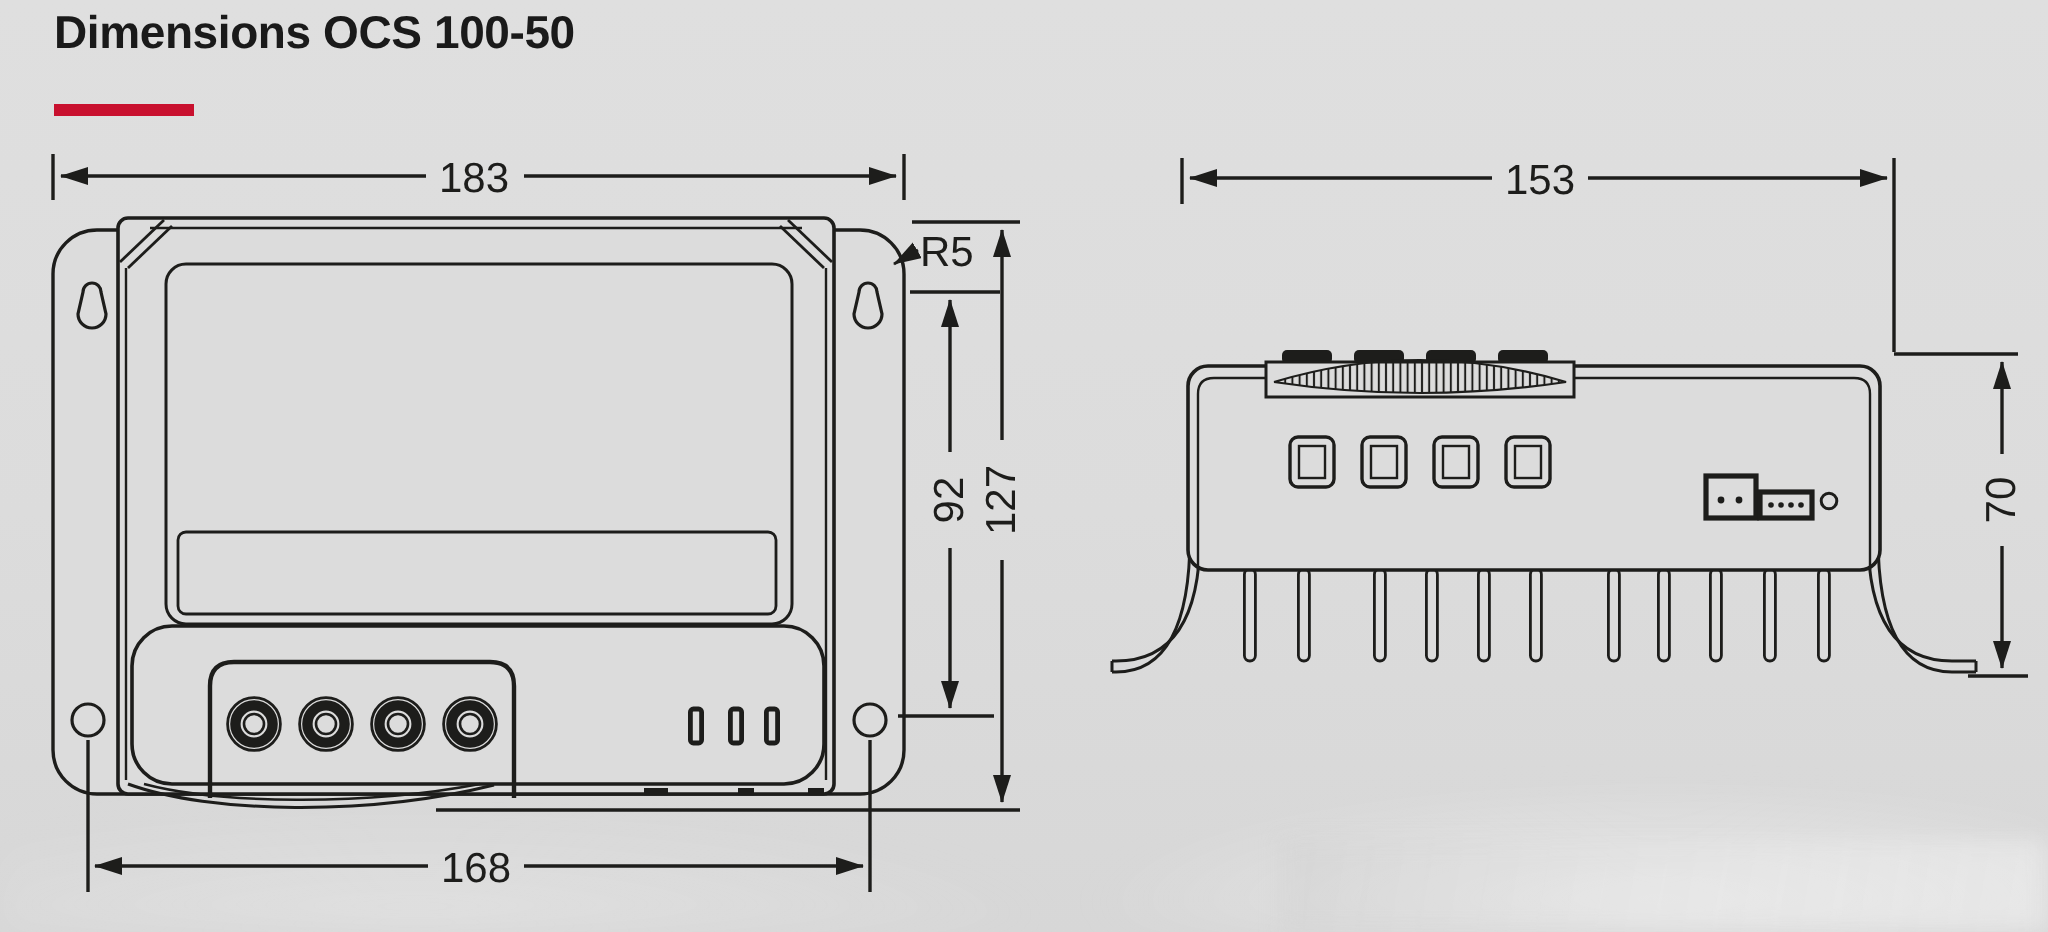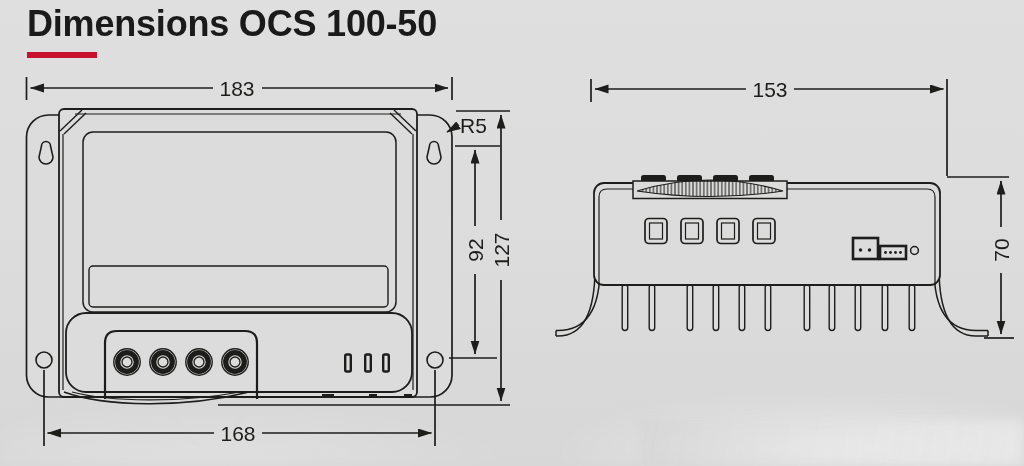--- a/index.html
+++ b/index.html
@@ -1,19 +1,19 @@
 <!DOCTYPE html>
 <html><head>
 <meta charset="utf-8">
 <style>
   html,body{margin:0;padding:0;}
   body{width:1024px;height:466px;overflow:hidden;font-family:"Liberation Sans",sans-serif;}
   #page{position:relative;width:1024px;height:466px;
         background:linear-gradient(180deg,#dfdfdf 0%,#dcdcdc 55%,#d7d7d7 100%);}
-  .title{position:absolute;left:27px;top:3px;font-size:36px;font-weight:700;
+  .title{position:absolute;left:27px;top:3px;font-size:23px;font-weight:700;
          color:#1a1a1a;letter-spacing:-0.2px;}
   .accent-bar{position:absolute;left:27px;top:52px;}
   svg.drawing{position:absolute;left:0;top:0;}
   svg text{font-family:"Liberation Sans",sans-serif;fill:#1d1d1b;}
   .dim-text{font-size:21px;}
   .wm{position:absolute;pointer-events:none;}
   .wm1{left:540px;top:390px;width:484px;height:76px;filter:blur(7px);
        background:radial-gradient(ellipse at 60% 80%,rgba(255,255,255,0.45),rgba(255,255,255,0) 70%);}
   .wm2{left:0px;top:405px;width:520px;height:61px;filter:blur(8px);
        background:radial-gradient(ellipse at 40% 100%,rgba(255,255,255,0.25),rgba(255,255,255,0) 75%);}

